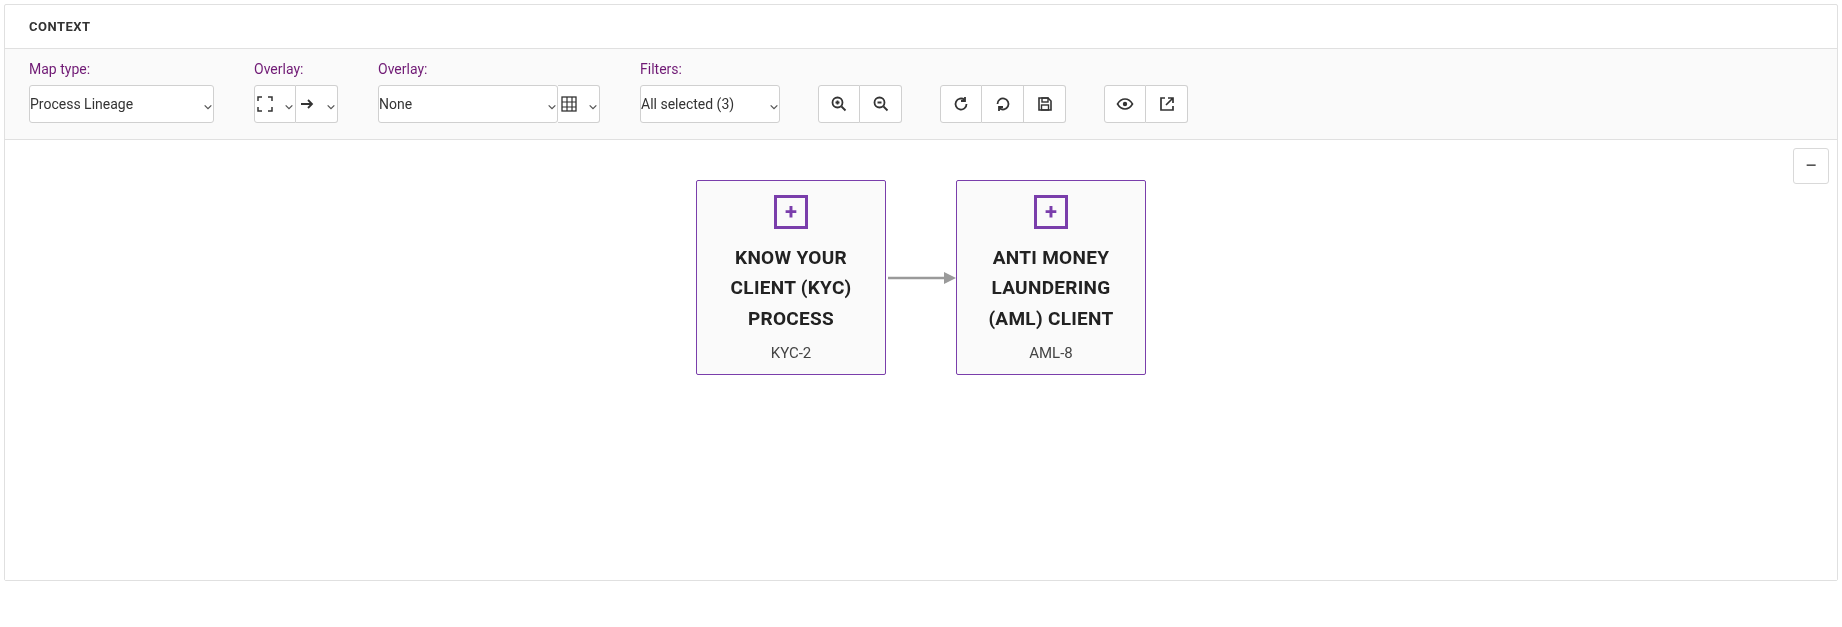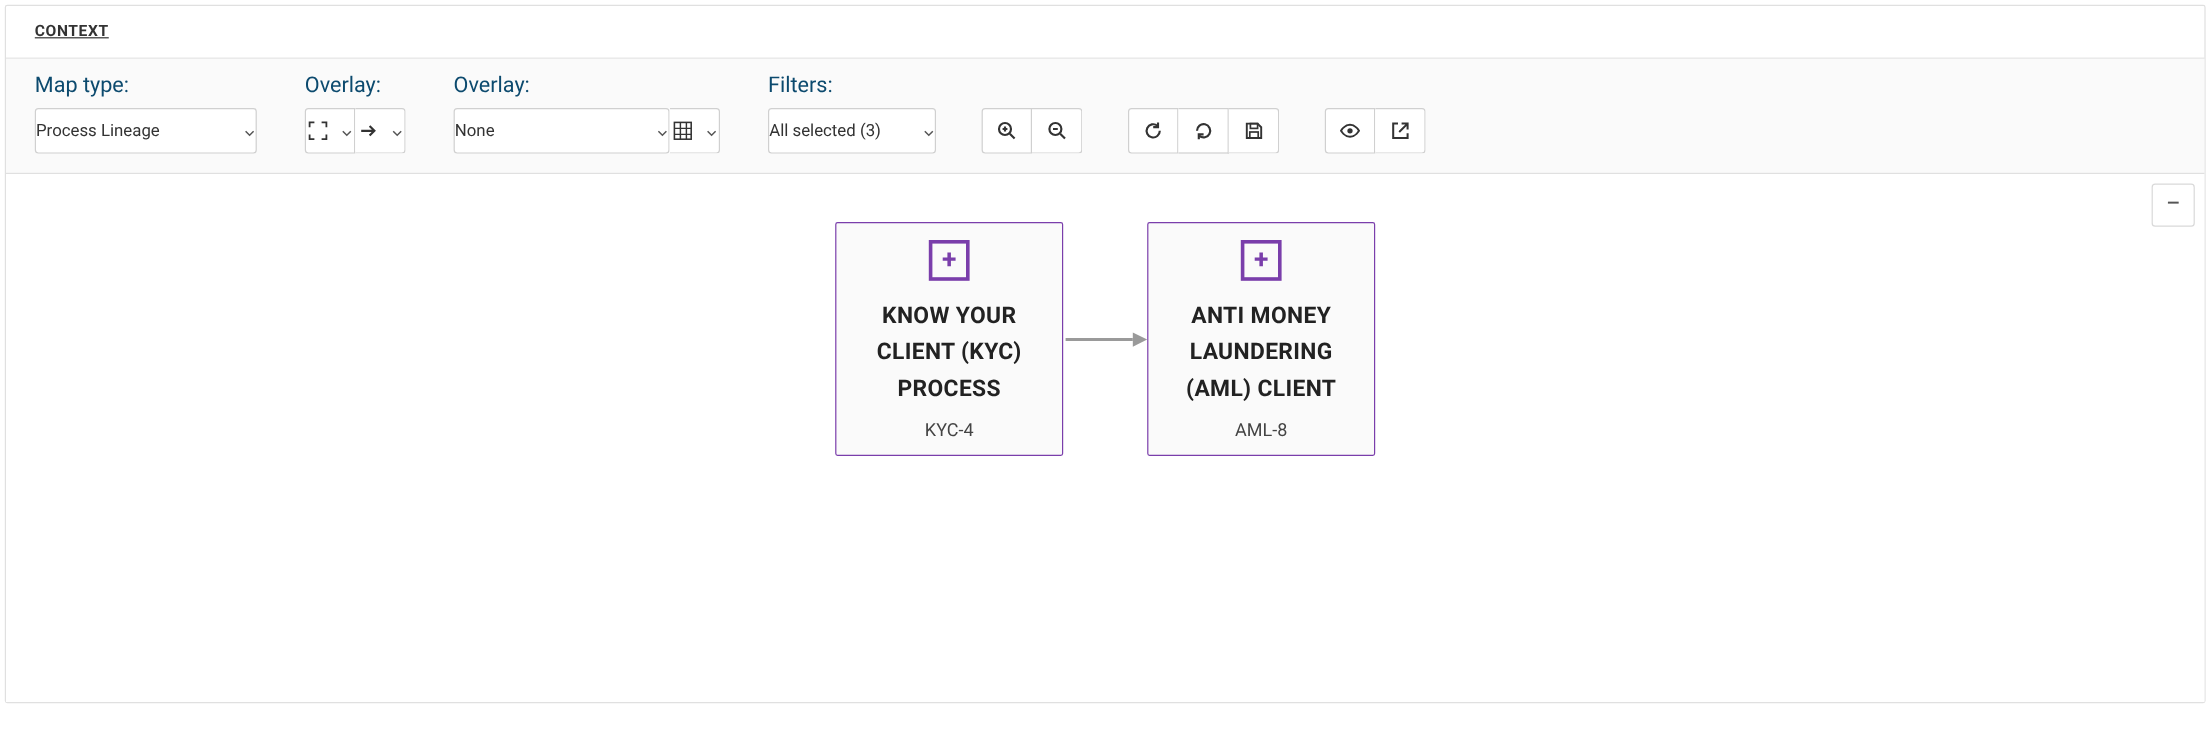--- a/index.html
+++ b/index.html
@@ -15,33 +15,32 @@
     border-radius: 2px;
     margin: 4px;
   }
   .panel-header {
     padding: 14px 24px;
     font-weight: 700;
     letter-spacing: 0.5px;
     font-size: 13px;
     color: #333;
     border-bottom: 1px solid #e0e0e0;
-    text-decoration: underline;
   }
   .toolbar {
     display: flex;
     gap: 40px;
     padding: 12px 24px 16px;
     background: #fafafa;
     border-bottom: 1px solid #e0e0e0;
     align-items: flex-end;
     flex-wrap: nowrap;
   }
   .tool-group { display: flex; flex-direction: column; gap: 8px; min-width: 0; }
-  .tool-label { color: #0c4a6e; font-size: 18px; }
+  .tool-label { color: #701a75; font-size: 14px; }
   .row { display: flex; align-items: stretch; }
   .btn, .select {
     background: #fff;
     border: 1px solid #d0d0d0;
     height: 38px;
     display: flex;
     align-items: center;
     padding: 0 0;
     cursor: pointer;
     font-size: 14px;
@@ -277,21 +276,21 @@
 
   <div class="canvas">
     <div class="minus-btn">
       <span>−</span>
     </div>
 
     <div class="diagram">
       <div class="node">
         <div class="plus">+</div>
         <div class="title">KNOW YOUR CLIENT (KYC) PROCESS</div>
-        <div class="code">KYC-4</div>
+        <div class="code">KYC-2</div>
       </div>
 
       <div class="arrow-wrap">
         <svg viewBox="0 0 70 20">
           <line x1="2" y1="10" x2="58" y2="10" stroke="#9a9a9a" stroke-width="2.5"></line>
           <polygon points="58,4 70,10 58,16" fill="#9a9a9a"></polygon>
         </svg>
       </div>
 
       <div class="node" style="min-height:190px">

